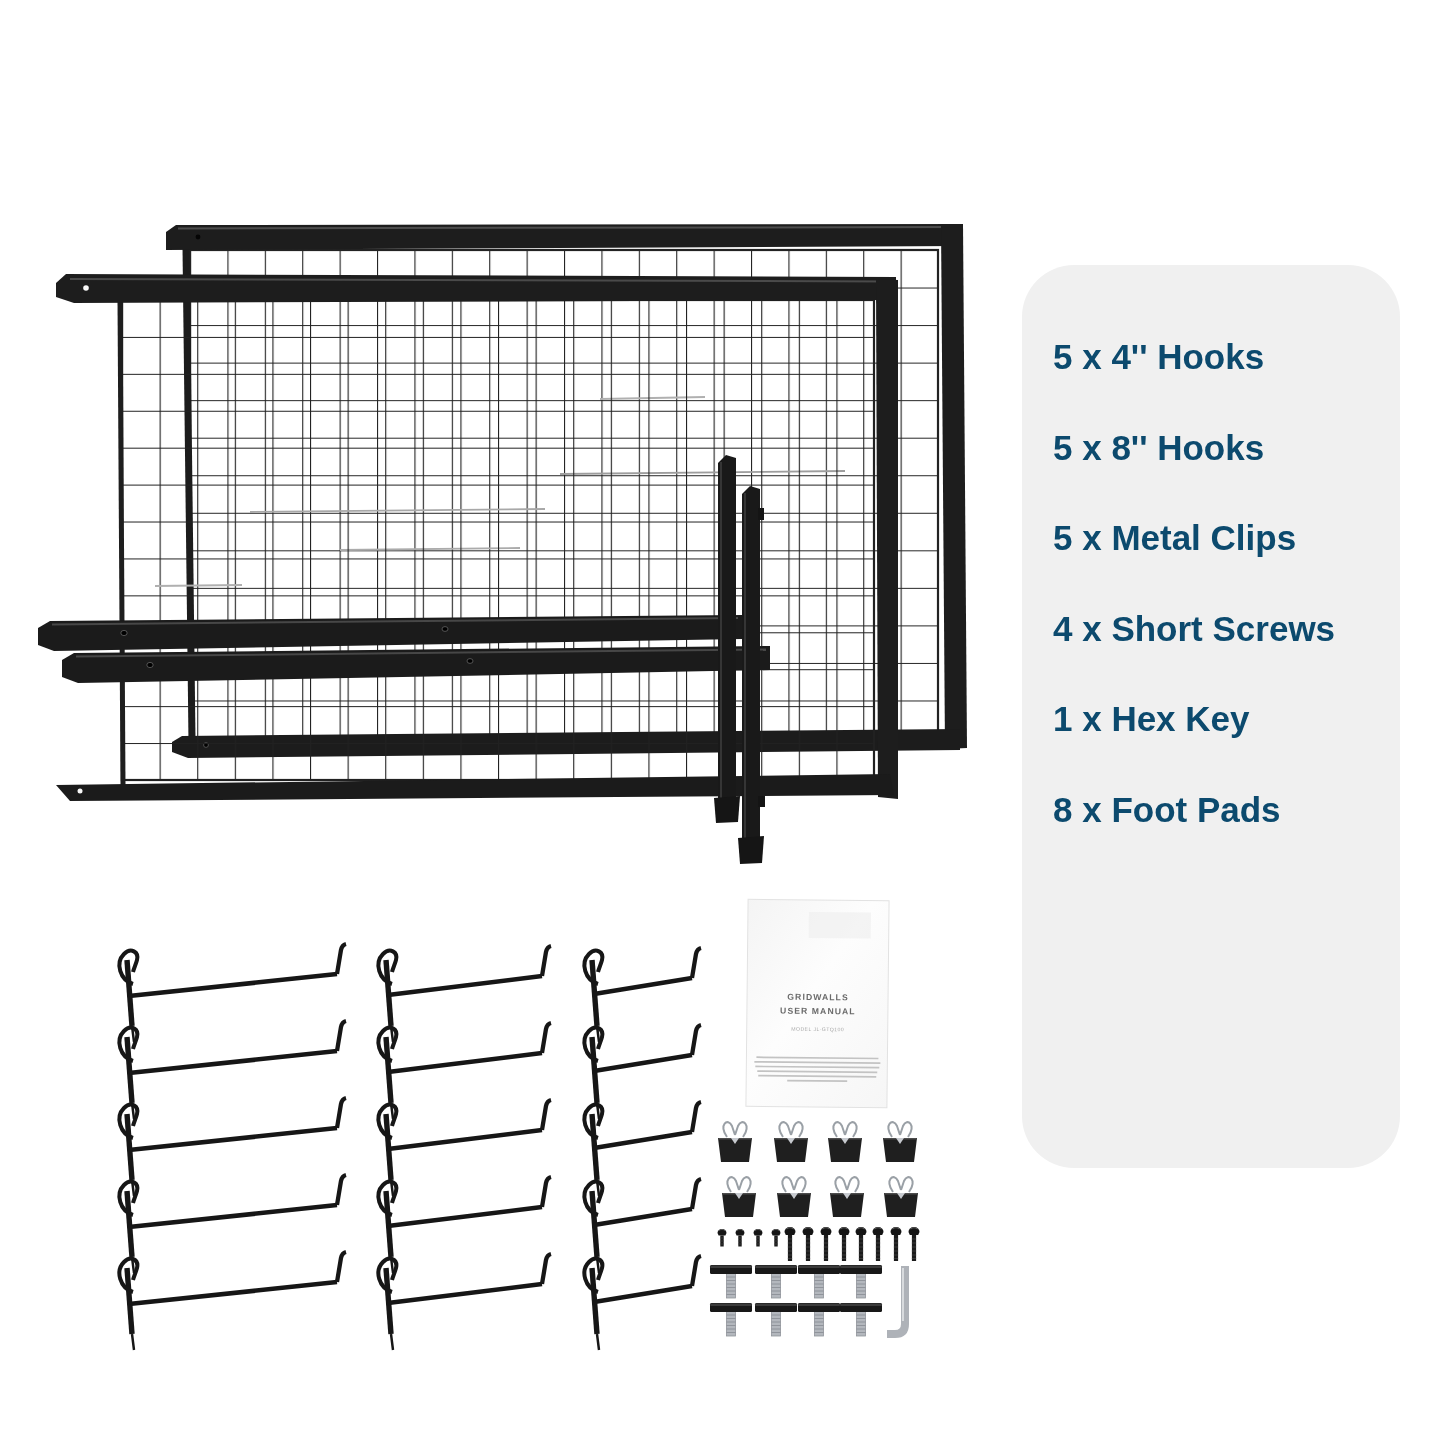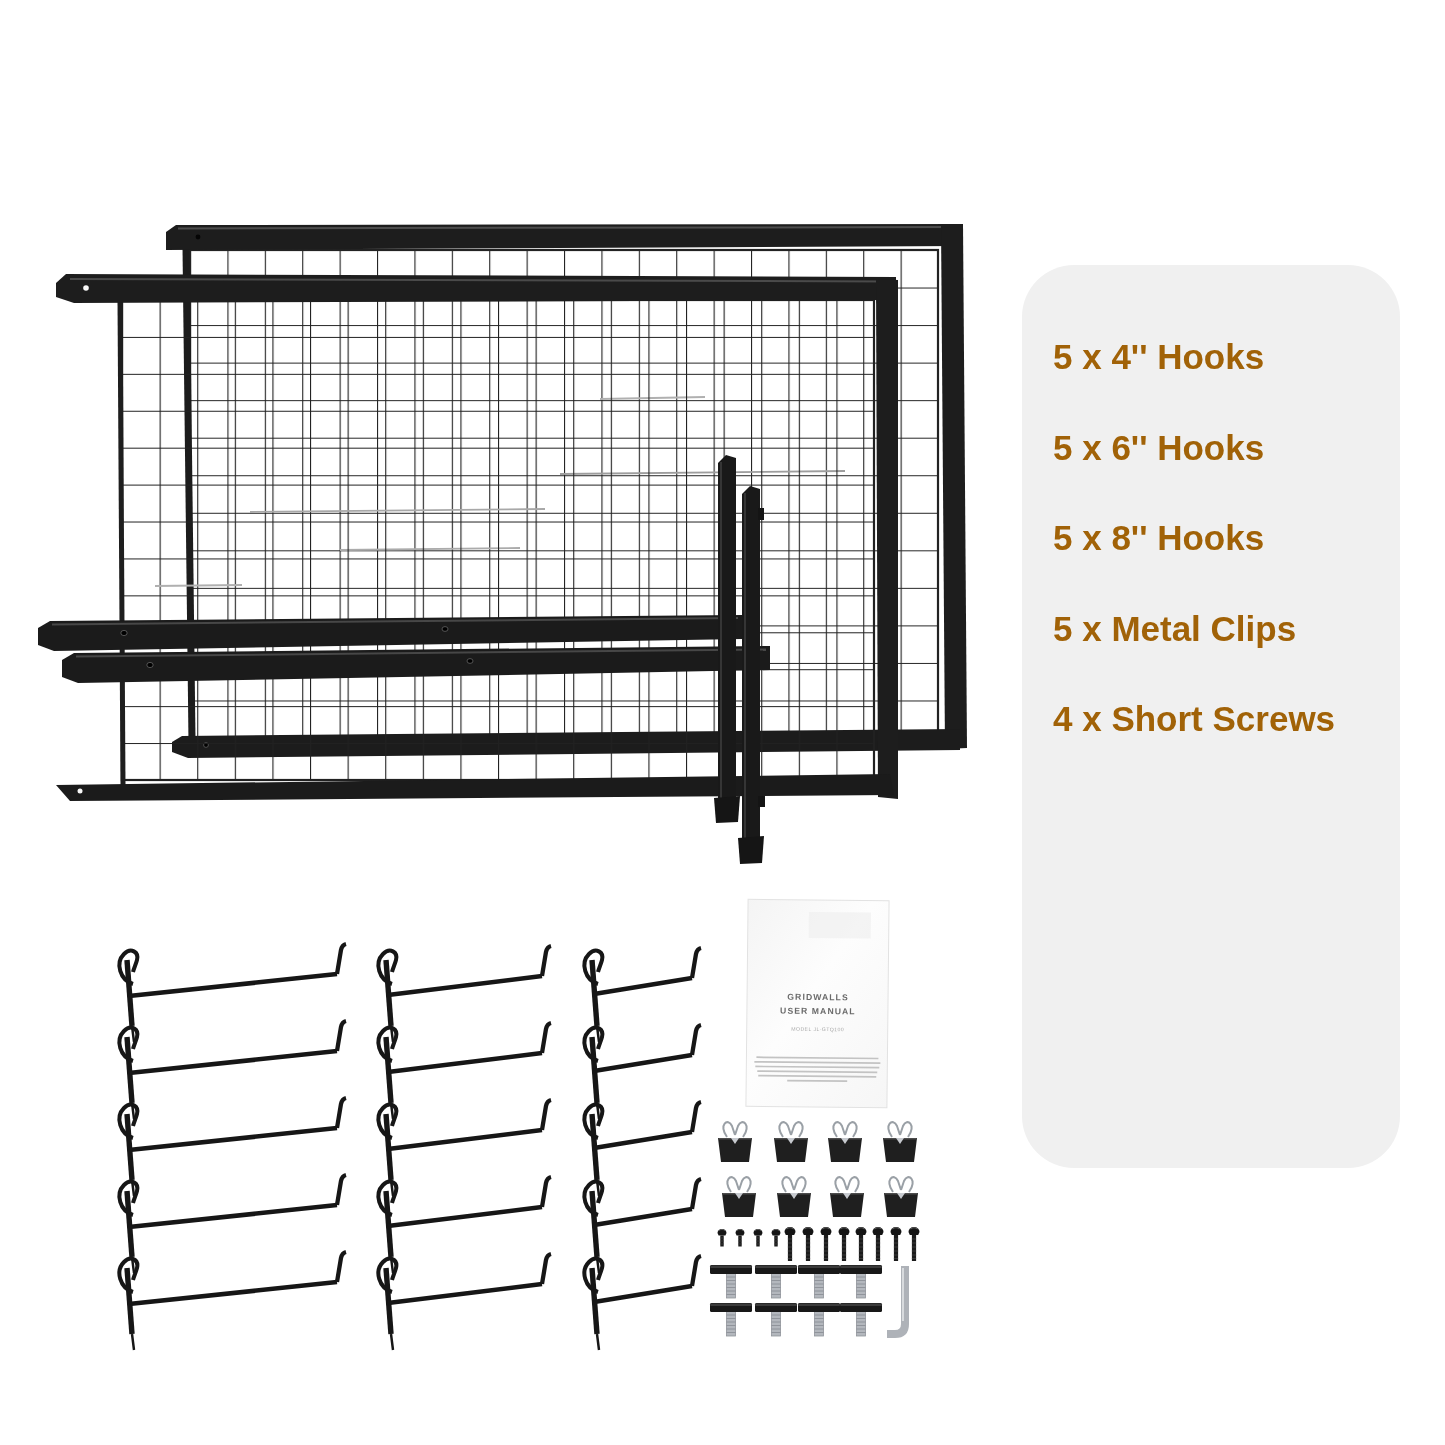--- a/index.html
+++ b/index.html
@@ -2,21 +2,21 @@
 <html><head>
 <meta charset="utf-8">
 <style>
   html,body{margin:0;padding:0;background:#ffffff;}
   #canvas{position:relative;width:1445px;height:1445px;background:#ffffff;overflow:hidden;
           font-family:"Liberation Sans",sans-serif;}
   #collage{position:absolute;left:0;top:0;}
   .parts-panel{position:absolute;left:1022px;top:265px;width:378px;height:903px;
                background:#f0f0f0;border-radius:52px;}
   .parts-list{position:absolute;left:31px;top:74px;right:10px;}
-  .parts-item{height:90.5px;font-weight:700;font-size:35px;line-height:35px;color:#a16207;
+  .parts-item{height:90.5px;font-weight:700;font-size:35px;line-height:35px;color:#0c4a6e;
               white-space:nowrap;}
   svg text{font-family:"Liberation Sans",sans-serif;}
   .manual-title{font-size:8.6px;font-weight:700;fill:#6a6a6a;letter-spacing:1.1px;}
   .manual-model{font-size:5.2px;font-weight:400;fill:#9b9b9b;letter-spacing:.4px;}
 </style>
 </head>
 <body>
 
 <div id="canvas">
 
@@ -223,20 +223,21 @@
 
   <g>
     <path d="M 905 1266 L 905 1324 Q 905 1334 895 1334 L 887 1334" fill="none" stroke="#aeb2b8" stroke-width="8" stroke-linejoin="round"></path>
     <path d="M 903 1268 L 903 1321" fill="none" stroke="#d8dbde" stroke-width="2"></path>
   </g>
 </svg>
 
 <div class="parts-panel">
   <div class="parts-list">
     <div class="parts-item">5 x 4'' Hooks</div>
-    <div class="parts-item">5 x 6'' Hooks</div>
     <div class="parts-item">5 x 8'' Hooks</div>
     <div class="parts-item">5 x Metal Clips</div>
     <div class="parts-item">4 x Short Screws</div>
+    <div class="parts-item">1 x Hex Key</div>
+    <div class="parts-item">8 x Foot Pads</div>
   </div>
 </div>
 
 </div>
 
 </body></html>

